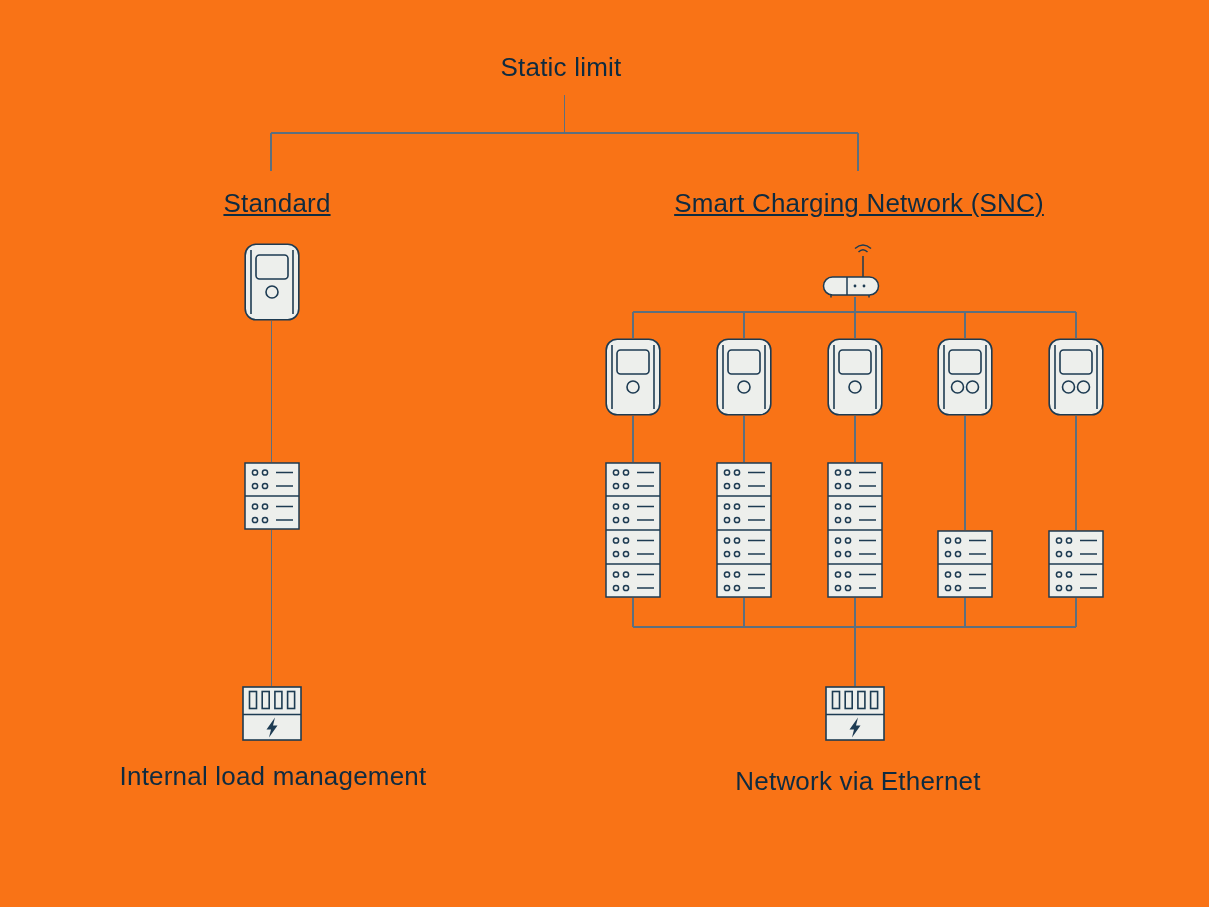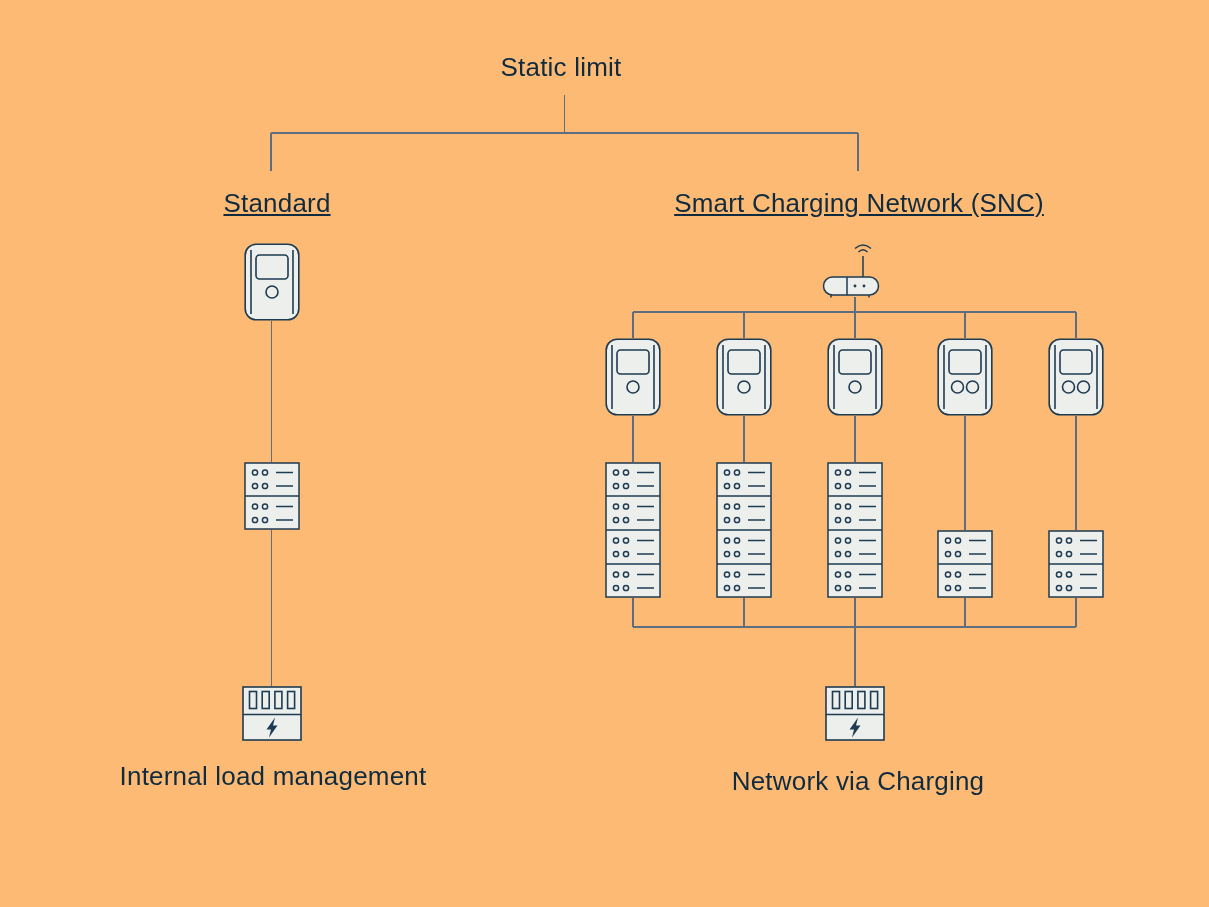--- a/index.html
+++ b/index.html
@@ -17,31 +17,31 @@
     font-size: 26px;
     font-weight: 500;
     letter-spacing: 0.2px;
   }
   .line { position: absolute; }
   .icon { position: absolute; line-height: 0; }
 </style>
 </head>
 <body style="background: rgb(237, 239, 236);">
 
-<div class="canvas" style="background: #fdba74;">
+<div class="canvas" style="background: #f97316;">
   <div class="lbl" style="left: 561px; top: 52px; color: rgb(15, 43, 64);">Static limit</div>
 
   <div class="lbl" style="left: 277px; top: 188px; color: rgb(15, 43, 64); text-decoration: underline;">Standard</div>
 
   <div class="lbl" style="left: 859px; top: 188px; color: rgb(15, 43, 64); text-decoration: underline;">Smart Charging Network (SNC)</div>
 
 
   <div class="lbl" style="left: 273px; top: 761px; color: rgb(15, 43, 64);">Internal load management</div>
 
-  <div class="lbl" style="left: 858px; top: 766px; color: rgb(15, 43, 64);">Network via Charging</div>
+  <div class="lbl" style="left: 858px; top: 766px; color: rgb(15, 43, 64);">Network via Ethernet</div>
 
   <div id="lines">
       <div class="line" style="left: 563.7px; top: 95px; width: 1.6px; height: 38px; background: rgb(93, 111, 126);"></div>
       <div class="line" style="left: 271px; top: 132.2px; width: 587px; height: 1.6px; background: rgb(93, 111, 126);"></div>
       <div class="line" style="left: 270.2px; top: 133px; width: 1.6px; height: 38px; background: rgb(93, 111, 126);"></div>
       <div class="line" style="left: 857.2px; top: 133px; width: 1.6px; height: 38px; background: rgb(93, 111, 126);"></div>
       <div class="line" style="left: 270.7px; top: 321px; width: 1.6px; height: 141px; background: rgb(93, 111, 126);"></div>
       <div class="line" style="left: 270.7px; top: 530px; width: 1.6px; height: 156px; background: rgb(93, 111, 126);"></div>
       <div class="line" style="left: 854.2px; top: 297px; width: 1.6px; height: 15px; background: rgb(93, 111, 126);"></div>
       <div class="line" style="left: 633px; top: 311.2px; width: 443px; height: 1.6px; background: rgb(93, 111, 126);"></div>

